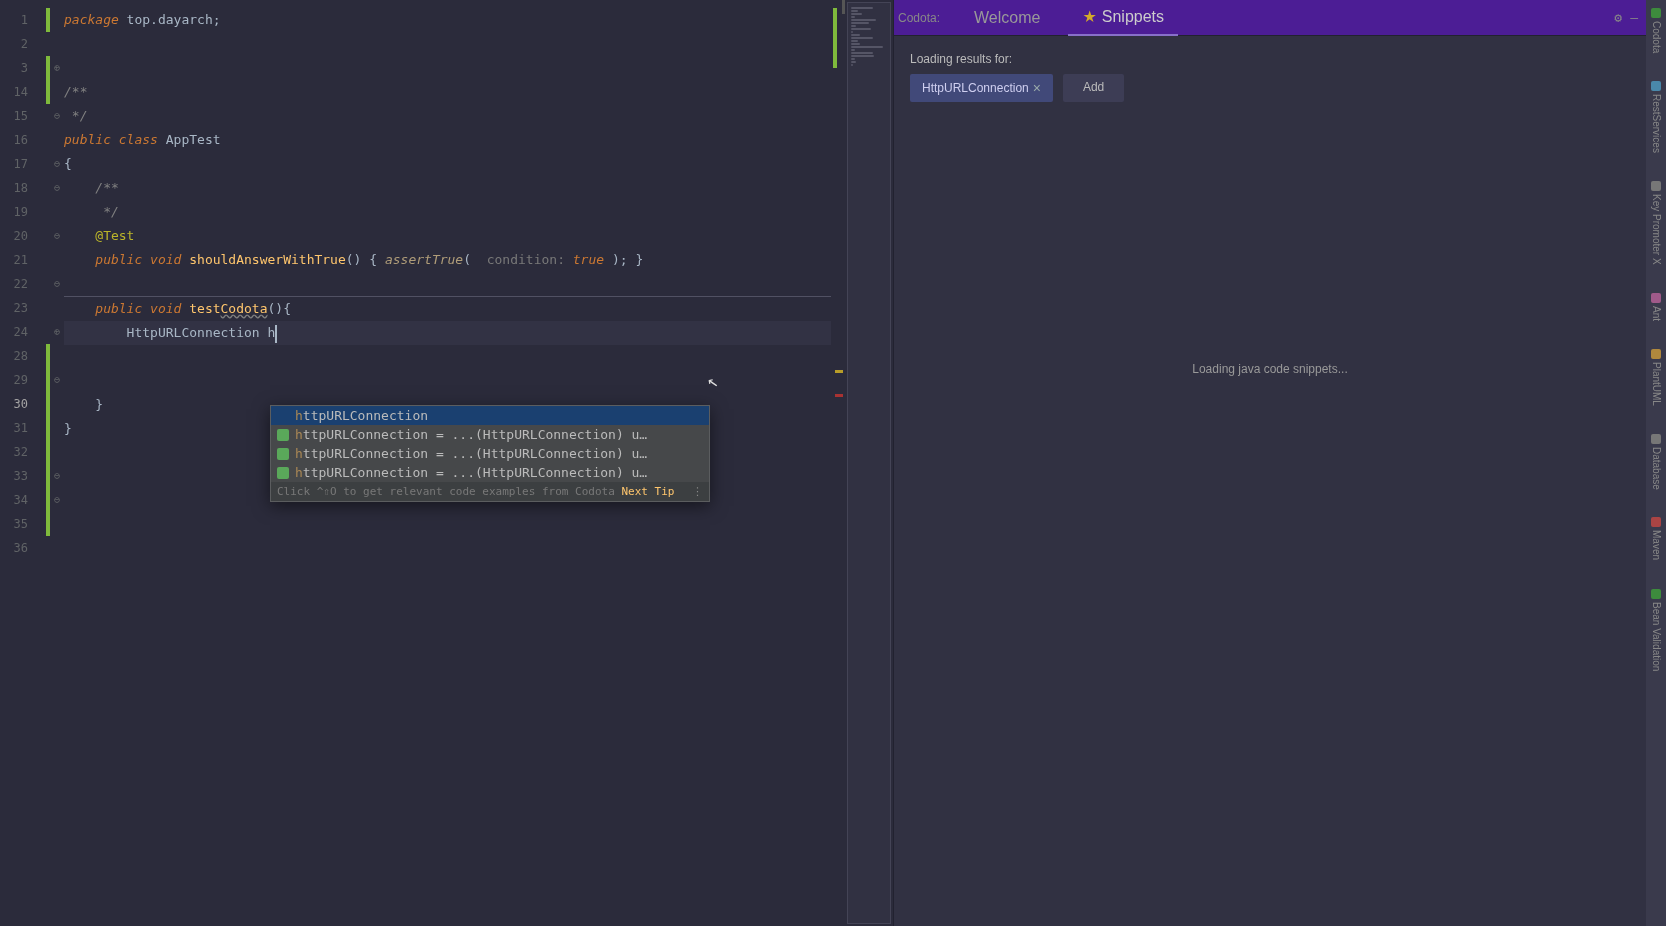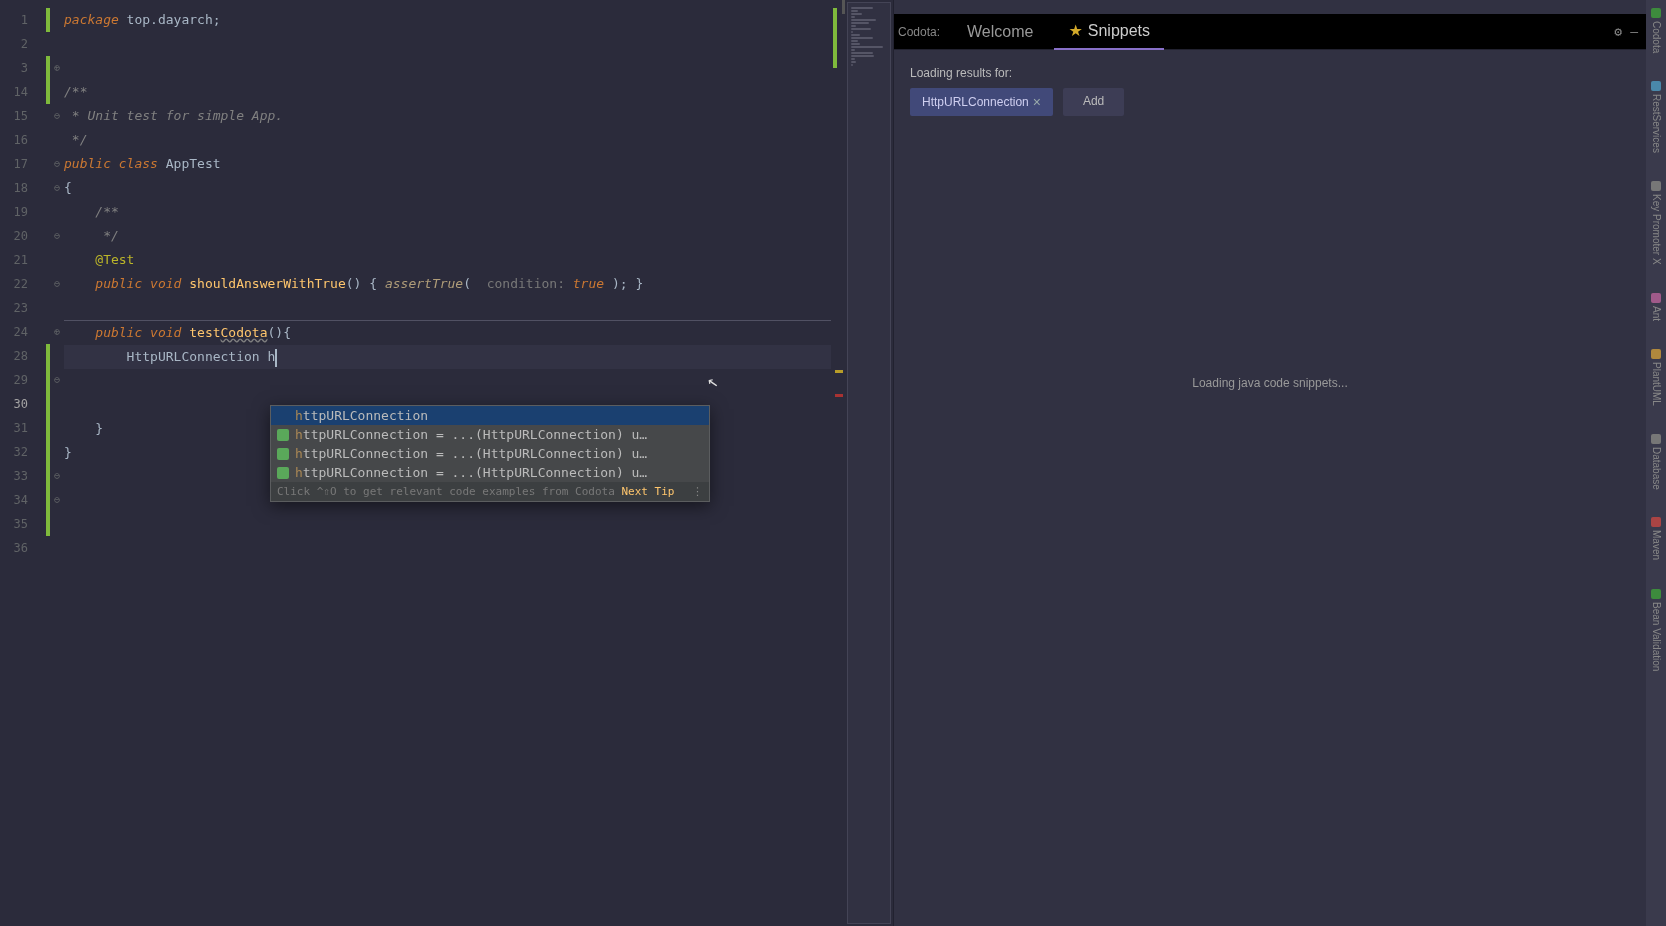--- a/index.html
+++ b/index.html
@@ -158,26 +158,25 @@
       flex: 1;
       background: #313142;
       display: flex;
       flex-direction: column;
       border-left: 1px solid #222230;
     }
     .panel-tabs {
       display: flex;
       align-items: center;
       height: 36px;
-      background: #000000;
-      gap: 7px;
+      background: #4c1d95;
+      gap: 14px;
       padding-left: 4px;
       border-bottom: 1px solid #222230;
       position: relative;
-      margin-top: 14px;
     }
     .ptab {
       padding: 0 14px;
       height: 36px;
       line-height: 36px;
       color: #999;
       font-size: 16px;
       font-family: -apple-system, 'Segoe UI', sans-serif;
       cursor: pointer;
       display: flex;
@@ -334,21 +333,20 @@
       <div class="fold-icon"></div>
       <div class="fold-icon">⊖</div>
       <div class="fold-icon">⊖</div>
     </div>
 
     <div class="code-content">
       <div class="code-line"><span class="kw">package</span><span class="pkg"> top.dayarch</span><span>;</span></div>
       <div class="code-line"></div>
       <div class="code-line"></div>
       <div class="code-line"><span class="cmt">/**</span></div>
-      <div class="code-line"><span class="cmt"> * Unit test for simple App.</span></div>
       <div class="code-line"><span class="cmt"> */</span></div>
       <div class="code-line"><span class="kw">public </span><span class="kw">class </span><span class="cls">AppTest</span></div>
       <div class="code-line"><span>{</span></div>
       <div class="code-line"><span class="cmt">    /**</span></div>
       <div class="code-line"><span class="cmt">     */</span></div>
       <div class="code-line"><span class="ann">    @Test</span></div>
       <div class="code-line"><span class="kw">    public </span><span class="kw">void </span><span class="mthd">shouldAnswerWithTrue</span><span>() { </span><span class="call">assertTrue</span><span>( </span><span class="paramhint"> condition: </span><span class="lit">true</span><span> ); }</span></div>
       <div class="code-line"></div>
       <div class="hr-line"></div>
       <div class="code-line"><span class="kw">    public </span><span class="kw">void </span><span class="mthd">test</span><span class="mthd warn">Codota</span><span>(){</span></div>

